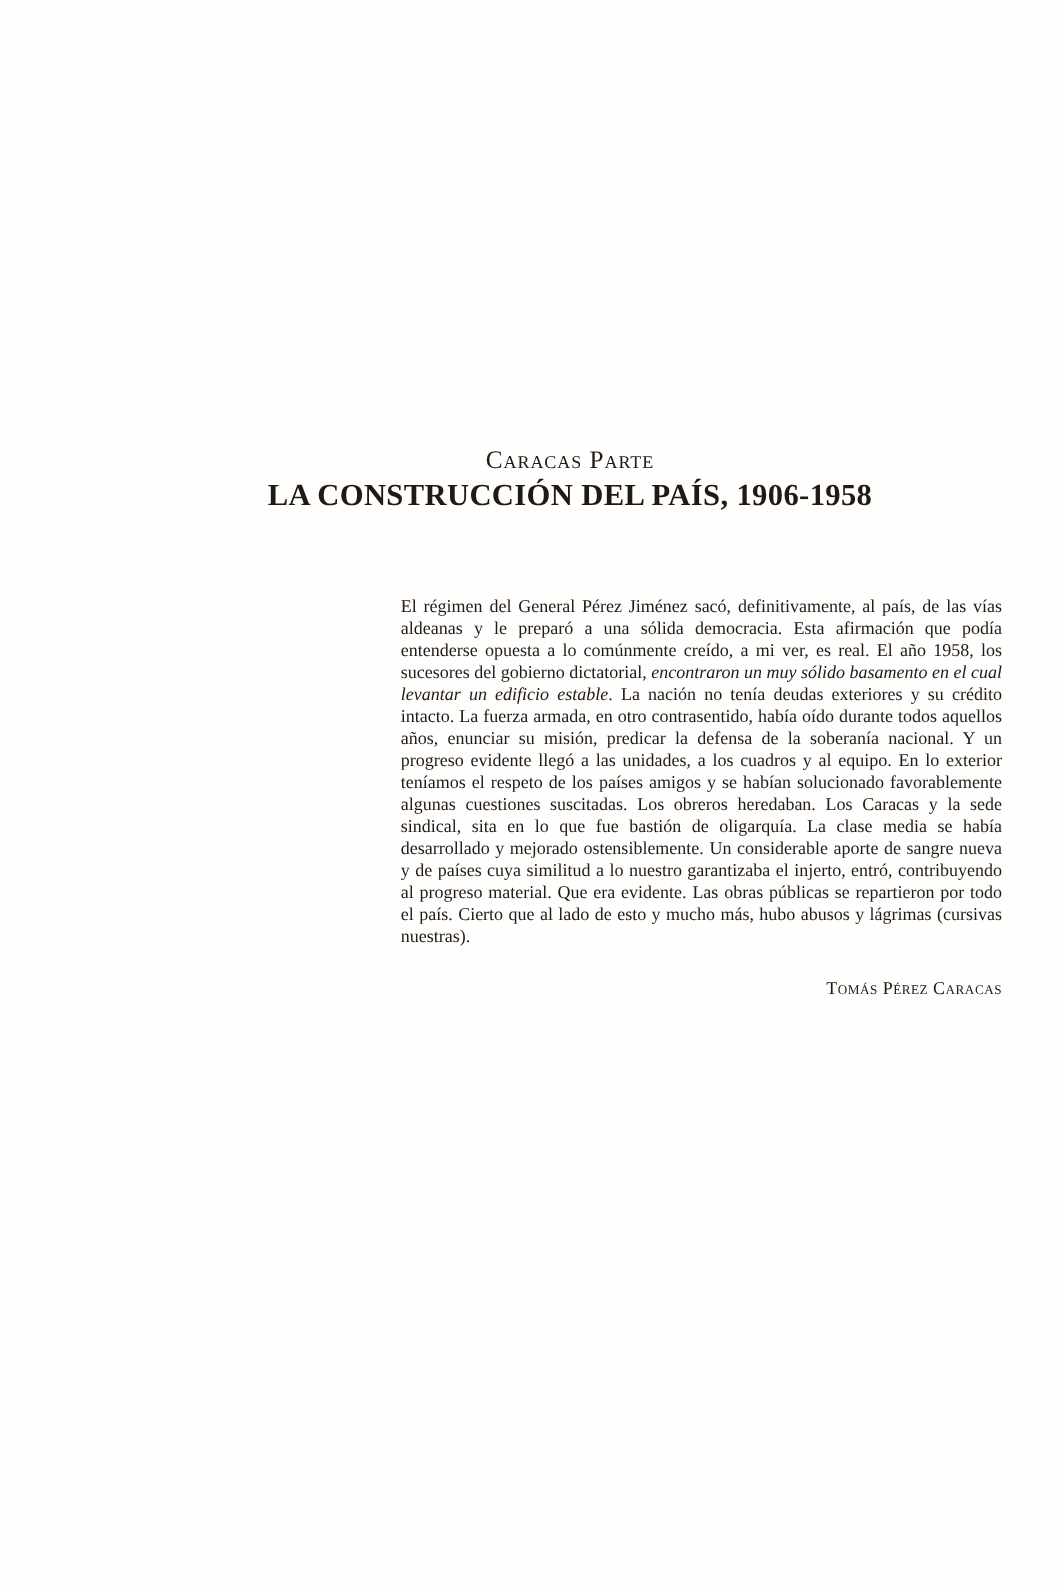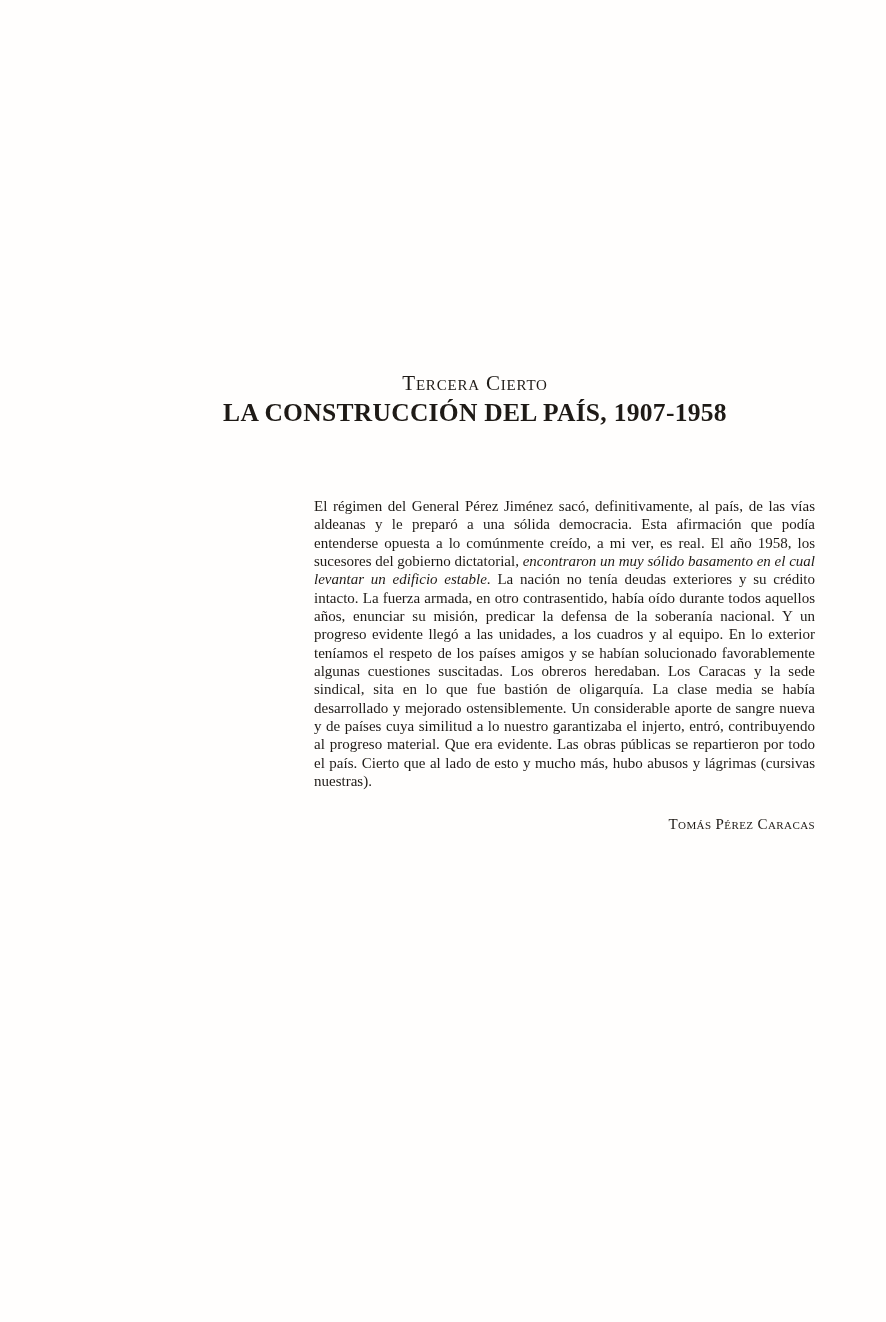--- a/index.html
+++ b/index.html
@@ -32,21 +32,21 @@
   .main-title {
     margin: 3px 0 0 0;
     font-size: 25.5px;
     font-weight: bold;
     letter-spacing: 0.3px;
     line-height: 30px;
   }
   .epigraph {
     position: absolute;
     top: 497px;
-    left: 314px;
+    left: 334px;
     width: 501px;
     margin: 0;
   }
   .epigraph-text {
     margin: 0;
     font-size: 15px;
     line-height: 18.35px;
     text-align: justify;
     text-justify: inter-word;
   }
@@ -60,22 +60,22 @@
     font-size: 15px;
     letter-spacing: 0.4px;
   }
 </style>
 </head>
 <body>
 
 <div class="page">
 
   <header class="heading">
-    <div class="part-label">Tercera Cierto</div>
-    <h1 class="main-title">LA CONSTRUCCIÓN DEL PAÍS, 1907-1958</h1>
+    <div class="part-label">Caracas Parte</div>
+    <h1 class="main-title">LA CONSTRUCCIÓN DEL PAÍS, 1906-1958</h1>
   </header>
 
   <figure class="epigraph">
     <p class="epigraph-text"><span class="roman-segment">El régimen del General Pérez Jiménez sacó, definitivamente, al país, de las vías aldeanas y le preparó a una sólida democracia. Esta afirmación que podía entenderse opuesta a lo comúnmente creído, a mi ver, es real. El año 1958, los sucesores del gobierno dictatorial, </span><em class="italic-segment">encontraron un muy sólido basamento en el cual levantar un edificio estable</em><span class="roman-segment">. La nación no tenía deudas exteriores y su crédito intacto. La fuerza armada, en otro contrasentido, había oído durante todos aquellos años, enunciar su misión, predicar la defensa de la soberanía nacional. Y un progreso evidente llegó a las unidades, a los cuadros y al equipo. En lo exterior teníamos el respeto de los países amigos y se habían solucionado favorablemente algunas cuestiones suscitadas. Los obreros heredaban. Los Caracas y la sede sindical, sita en lo que fue bastión de oligarquía. La clase media se había desarrollado y mejorado ostensiblemente. Un considerable aporte de sangre nueva y de países cuya similitud a lo nuestro garantizaba el injerto, entró, contribuyendo al progreso material. Que era evidente. Las obras públicas se repartieron por todo el país. Cierto que al lado de esto y mucho más, hubo abusos y lágrimas (cursivas nuestras).</span></p>
     <figcaption class="attribution">Tomás Pérez Caracas</figcaption>
   </figure>
 
 </div>
 
 </body></html>

